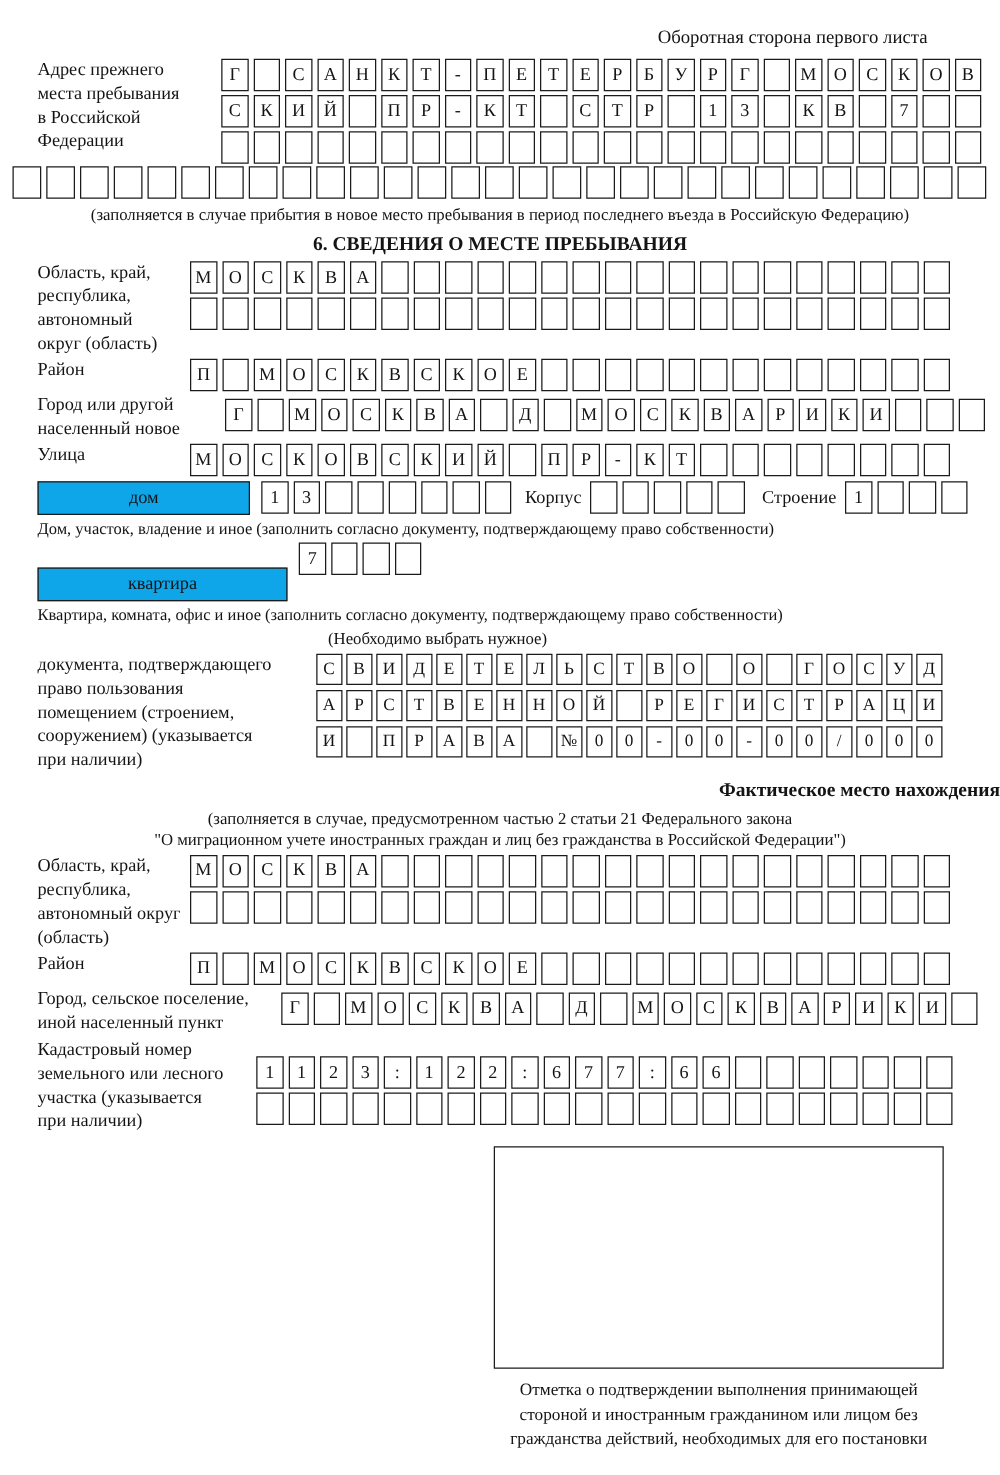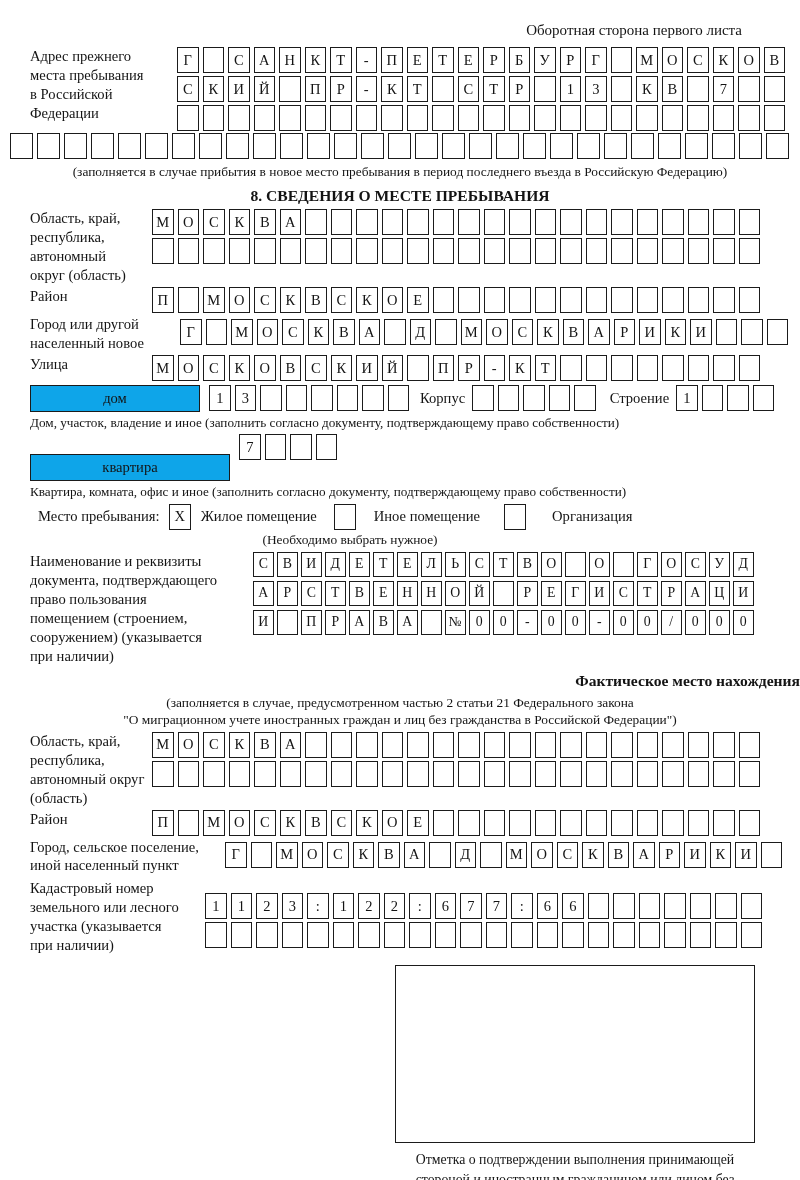--- a/index.html
+++ b/index.html
@@ -157,21 +157,21 @@
       <span class="cell"></span>
       <span class="cell"></span>
       <span class="cell"></span>
       <span class="cell"></span>
       <span class="cell"></span>
       <span class="cell"></span>
       <span class="cell"></span>
     </div>
   <div class="note-c">(заполняется в случае прибытия в новое место пребывания в период последнего въезда в Российскую Федерацию)</div>
 
-  <div class="title-c">8. СВЕДЕНИЯ О МЕСТЕ ПРЕБЫВАНИЯ</div>
+  <div class="title-c">6. СВЕДЕНИЯ О МЕСТЕ ПРЕБЫВАНИЯ</div>
 
   <div class="blk mt4">
     <div class="label-col" style="width:122px;">
         <div class="lbl-line">Область, край,</div>
         <div class="lbl-line">республика,</div>
         <div class="lbl-line">автономный</div>
         <div class="lbl-line">округ (область)</div>
       </div>
     <div class="rows-col">
       <div class="cellrow">
@@ -356,34 +356,24 @@
     <div class="widebox" style="width:200px;margin-right:9px;margin-top:20px;">квартира</div>
     <div class="cellrow">
         <span class="cell filled">7</span>
         <span class="cell"></span>
         <span class="cell"></span>
         <span class="cell"></span>
       </div>
   </div>
   <div class="caption">Квартира, комната, офис и иное (заполнить согласно документу, подтверждающему право собственности)</div>
 
-  <div class="blk mt4" style="margin-left:38px;">
-    <div class="inline-lbl">Место пребывания:</div>
-    <div class="checkbox" style="margin-left:9px;">X</div>
-    <div class="inline-lbl" style="margin-left:10px;">Жилое помещение</div>
-    <div class="checkbox" style="margin-left:17px;"></div>
-    <div class="inline-lbl" style="margin-left:18px;">Иное помещение</div>
-    <div class="checkbox" style="margin-left:24px;"></div>
-    <div class="inline-lbl" style="margin-left:26px;">Организация</div>
-  </div>
   <div class="note-c" style="width:700px;margin-top:2px;">(Необходимо выбрать нужное)</div>
 
   <div class="blk mt4">
     <div class="label-col" style="width:223px;">
-        <div class="lbl-line">Наименование и реквизиты</div>
         <div class="lbl-line">документа, подтверждающего</div>
         <div class="lbl-line">право пользования</div>
         <div class="lbl-line">помещением (строением,</div>
         <div class="lbl-line">сооружением) (указывается</div>
         <div class="lbl-line">при наличии)</div>
       </div>
     <div class="rows-col" style="gap:4px;">
       <div class="cellrow cells-sm">
           <span class="cell filled">С</span>
           <span class="cell filled">В</span>

